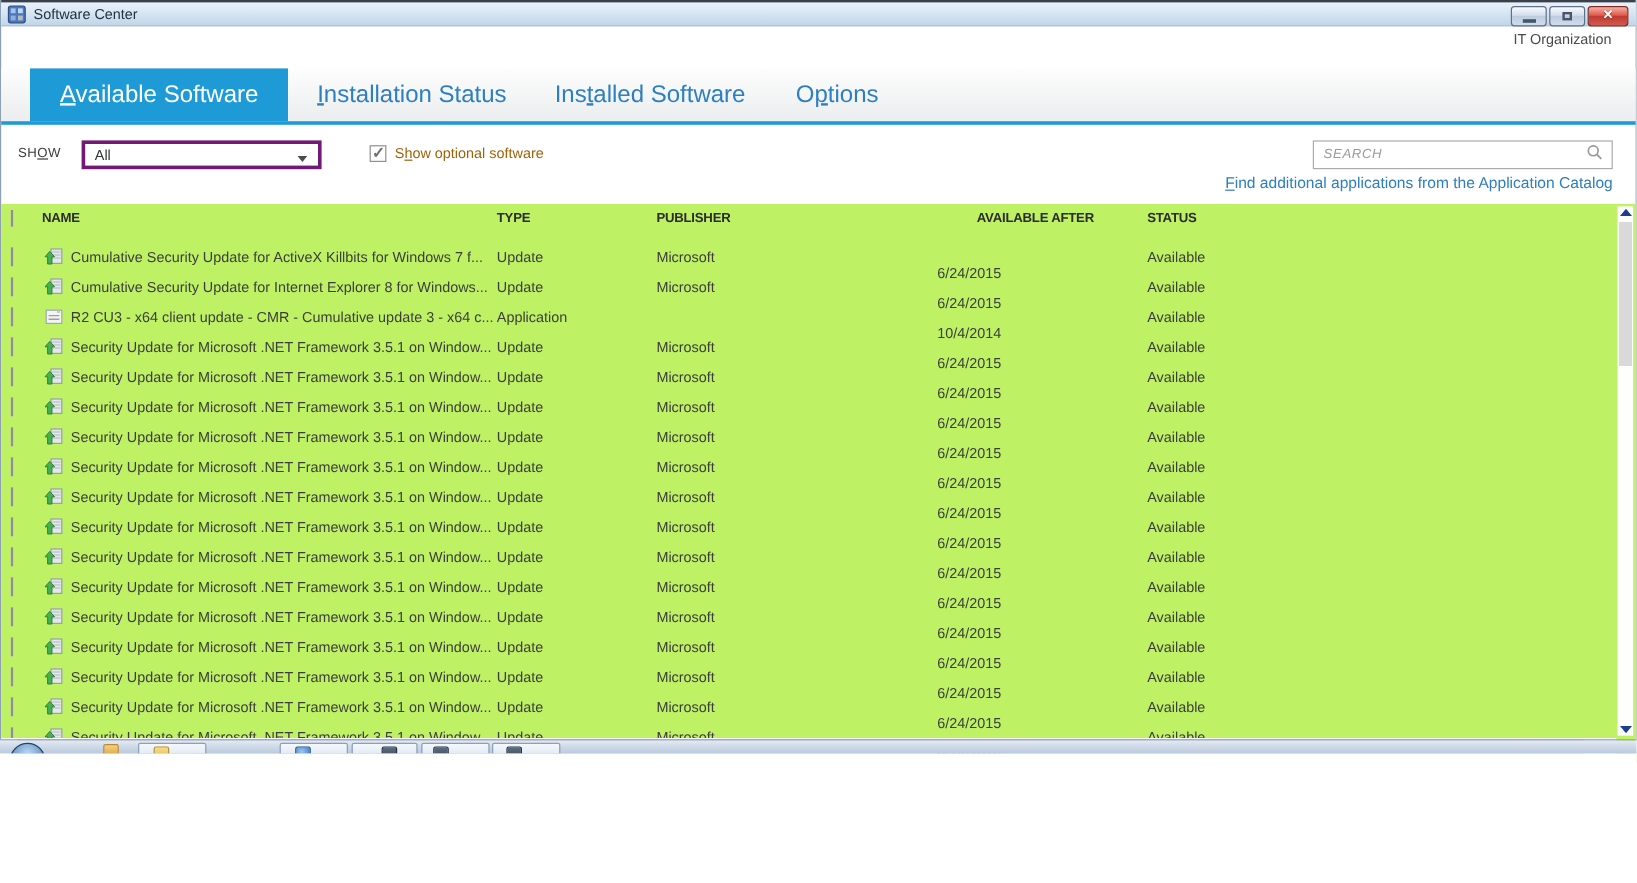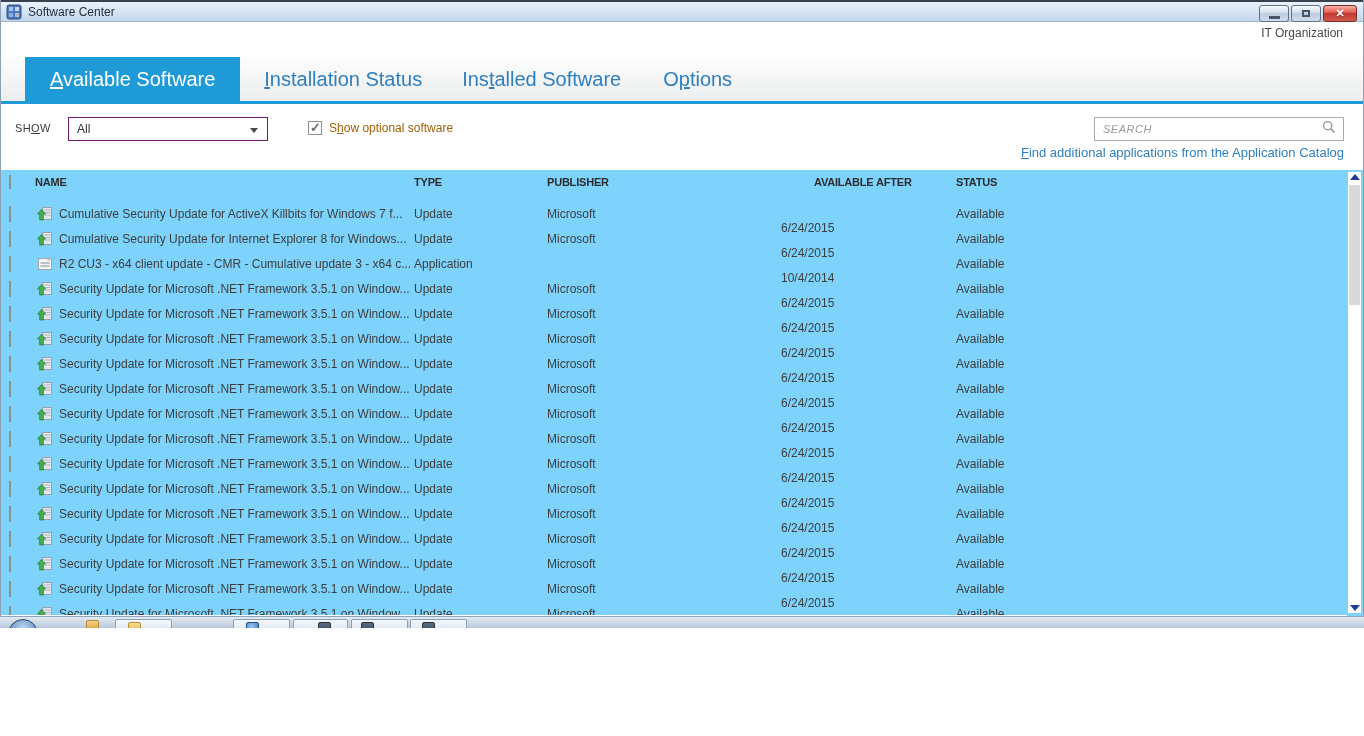--- a/index.html
+++ b/index.html
@@ -33,38 +33,38 @@
               background:linear-gradient(#fdfdfd,#ebedee);
               border-bottom:3px solid #1e9bd7; display:flex; align-items:stretch; padding-left:24px; }
   .tab { display:flex; align-items:center; font-size:20px; color:#2e7fc0; cursor:default; white-space:nowrap; }
   .tab.active { background:#1e9bd7; color:#fff; padding:0 25px; }
   .tab.m24 { margin-left:24px; } .tab.m40 { margin-left:40px; } .tab.m42 { margin-left:42px; }
   .u { text-decoration:underline; }
 
   
   .show-label { position:absolute; left:14px; top:122px; font-size:11px; color:#3a3a3a; letter-spacing:.4px; }
   .dropdown { position:absolute; left:67px; top:117px; width:200px; height:24px;
-              border:1px solid #701a75; background:#fff; display:flex; align-items:center;
+              border:3px solid #701a75; background:#fff; display:flex; align-items:center;
               font-size:12px; color:#333; padding-left:8px; }
   .dd-arrow { position:absolute; right:9px; top:10px; width:0; height:0;
               border-left:4px solid transparent; border-right:4px solid transparent; border-top:5px solid #4a4a4a; }
   .optcheck { position:absolute; left:307px; top:121px; display:flex; align-items:center; gap:7px;
               font-size:12px; color:#a16207; cursor:default; }
   .cb { width:14px; height:14px; border:1px solid #8f8f8f; background:#fff; position:relative; flex:0 0 auto; }
   .cb.checked::after { content:"✓"; position:absolute; left:1px; top:-2px; font-size:13px; font-weight:bold; color:#6e6e6e; }
   .searchbox { position:absolute; right:19px; top:117px; width:250px; height:24px;
                border:1px solid #ababab; background:#fff; display:flex; align-items:center; }
   .searchbox input { flex:1; border:none; outline:none; height:20px; margin-left:8px;
                font-family:"Liberation Sans",sans-serif; font-size:11px; color:#444; letter-spacing:.5px; background:transparent; }
   .searchbox input::placeholder { font-style:italic; color:#9a9a9a; opacity:1; }
   .mag { margin-right:7px; flex:0 0 auto; }
   .catalog-link { position:absolute; right:19px; top:145px; font-size:13px; color:#2e7fc0; text-decoration:none; cursor:pointer; }
 
   
-  .list { position:absolute; top:170px; left:0; right:0; height:462px; background:#7dd3fc; overflow:hidden; }
+  .list { position:absolute; top:170px; left:0; right:0; height:462px; background:#bef264; overflow:hidden; }
   .grid { display:grid; grid-template-columns:28px 385px 133px 234px 137px auto; align-items:center; }
   .lheader { height:23px; font-weight:bold; font-size:11px; color:#2c2c2c; letter-spacing:-0.2px; }
   .cell-cb { padding-left:8px; }
   .hname { padding-left:6px; }
   .havail { padding-left:33px; }
   .hstatus { padding-left:38px; }
   .row { height:25px; font-size:12px; color:#3d3d3d; }
   .cell-name { display:flex; align-items:center; gap:6px; overflow:hidden; white-space:nowrap; padding-left:8px; }
   .cell-avail { padding-right:39px;margin-top:28px; }
   .cell-status { padding-left:38px; }

